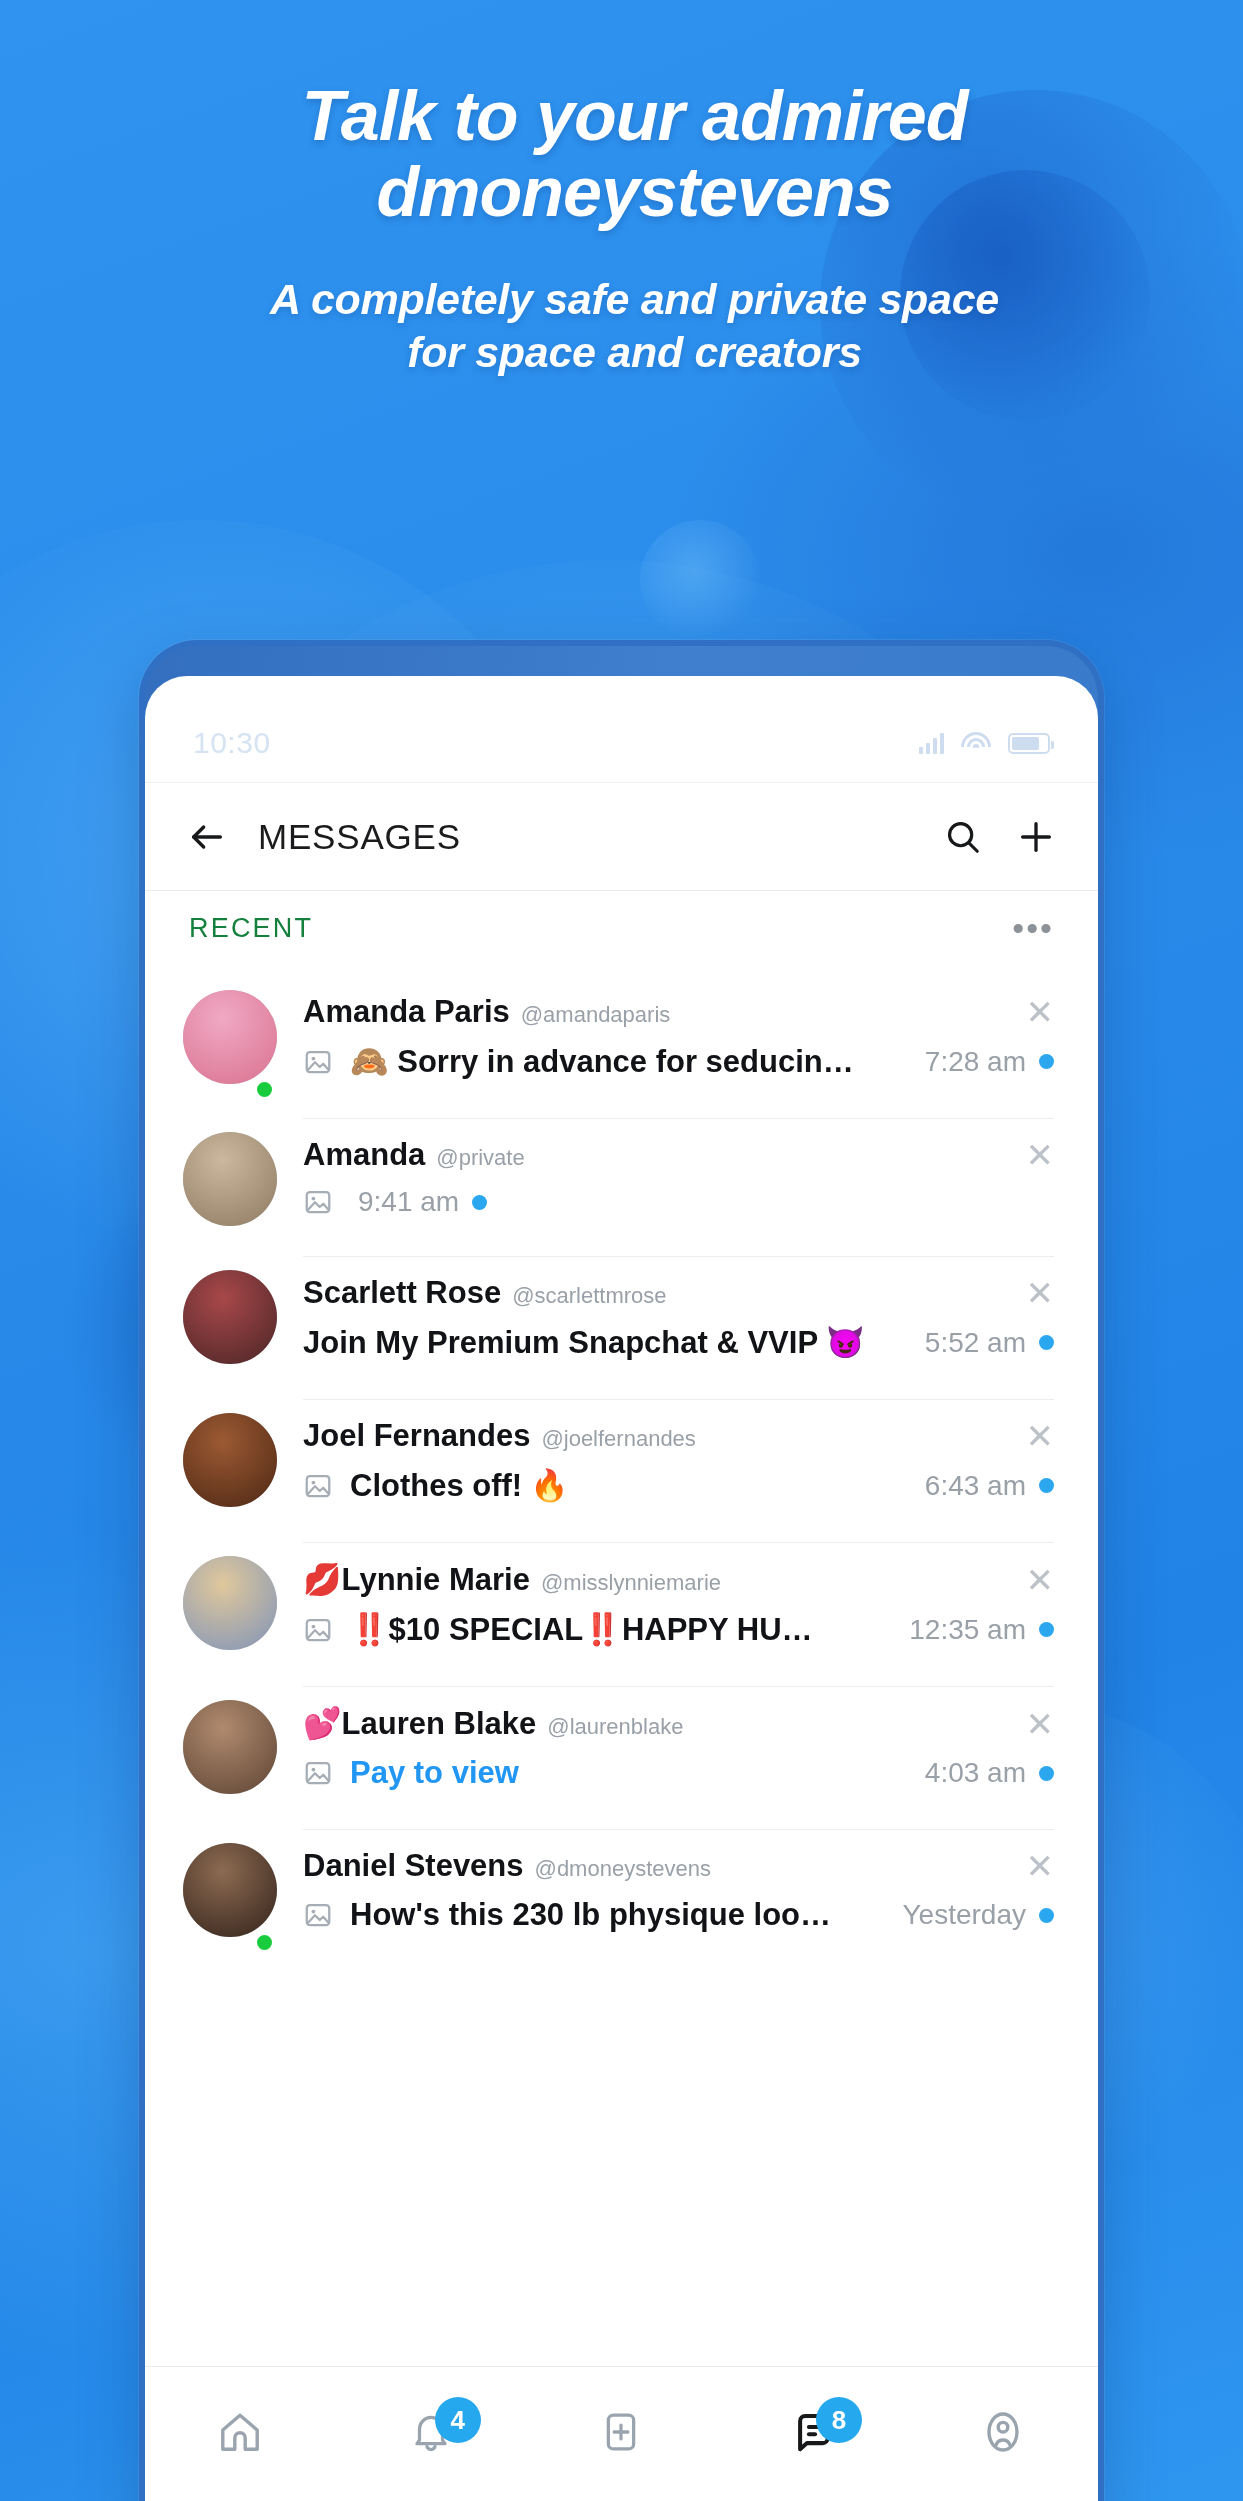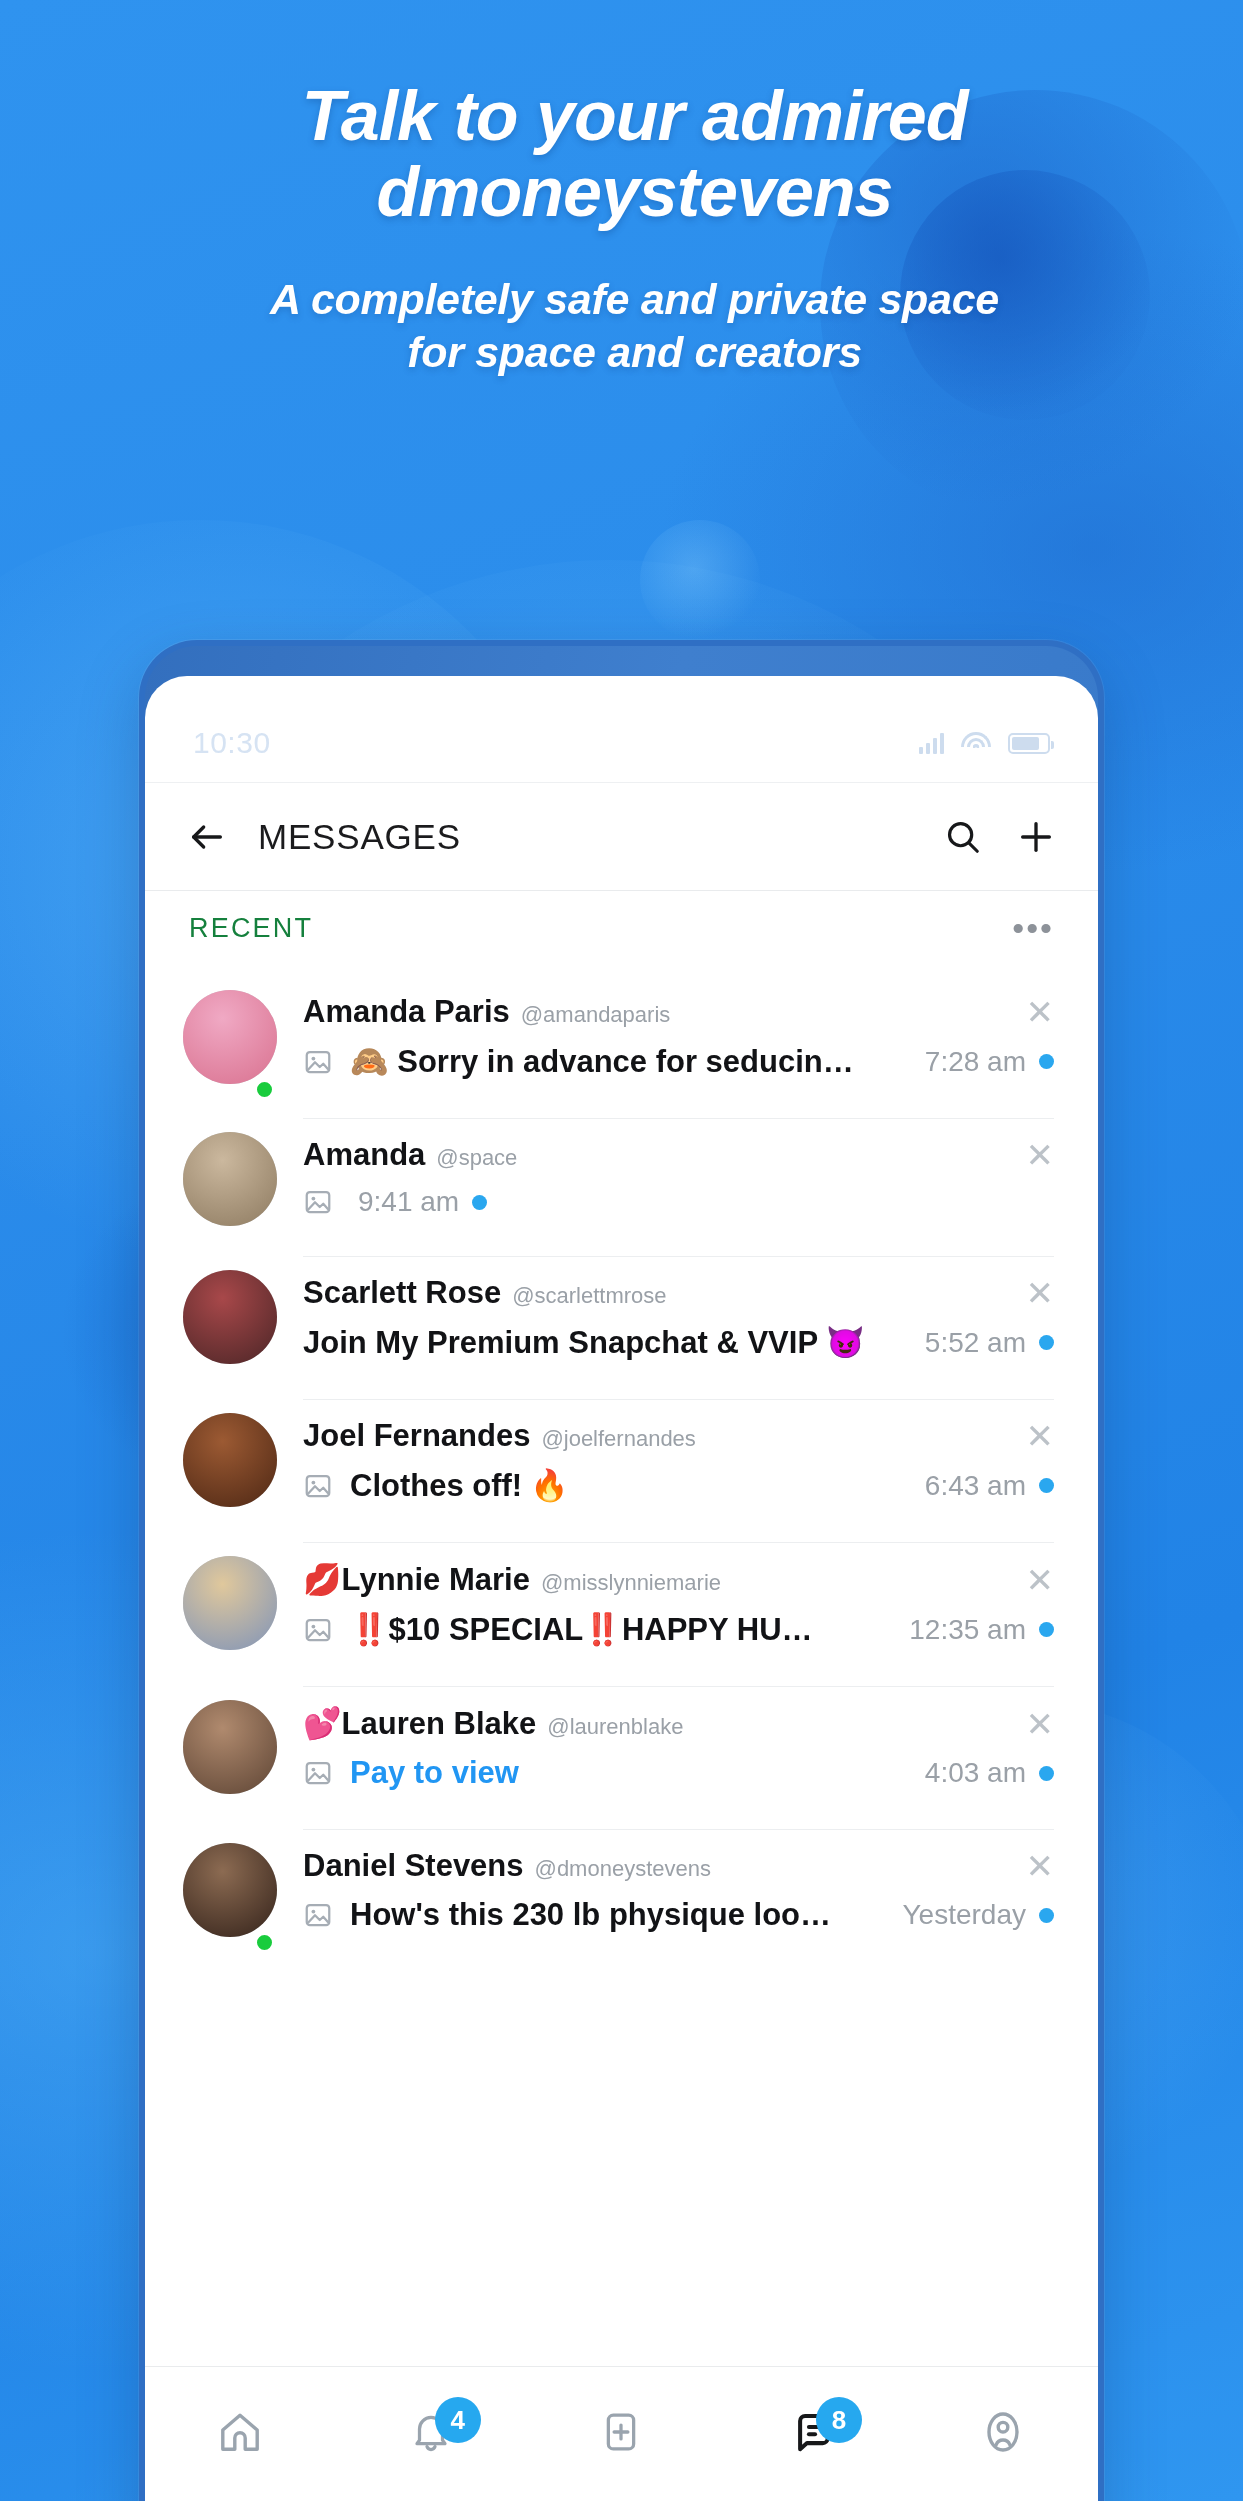--- a/index.html
+++ b/index.html
@@ -280,21 +280,21 @@
       <div class="row">
         <div class="avatar-wrap">
           <div class="avatar">
             <div class="ph" style="background:radial-gradient(circle at 42% 30%, #cbb89e, #8d7a60)"></div>
           </div>
         </div>
         <div class="row-body">
           <div class="line1">
             <div class="name-wrap">
               <span class="dname">Amanda</span>
-              <span class="handle">@space</span>
+              <span class="handle">@private</span>
             </div>
             <span class="close-x">✕</span>
           </div>
           <div class="line2">
             <span class="img-icon">
               <svg width="30" height="30" viewBox="0 0 24 24" fill="none" stroke="#a6adb5" stroke-width="1.8">
                 <rect x="3" y="4" width="18" height="16" rx="2.5"></rect>
                 <circle cx="8.3" cy="9.2" r="1.5" fill="#a6adb5" stroke="none"></circle>
                 <path d="M4.2 18 L9.6 12.2 L13.4 16 L16.2 13.4 L19.9 17.6" stroke-linecap="round" stroke-linejoin="round"></path>
               </svg>

